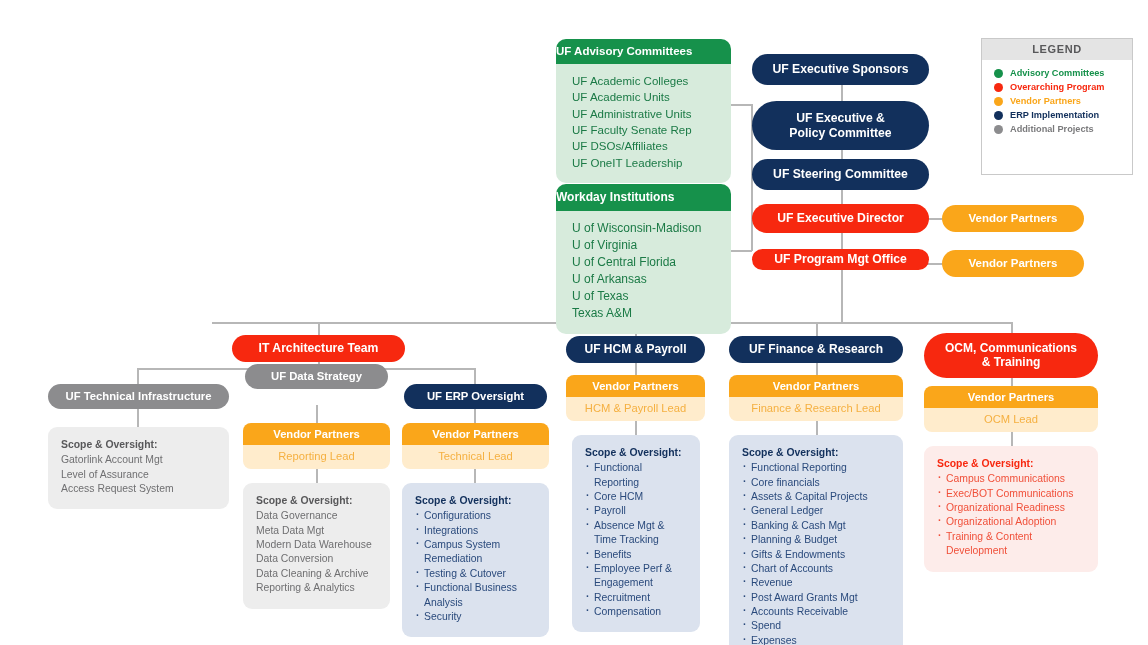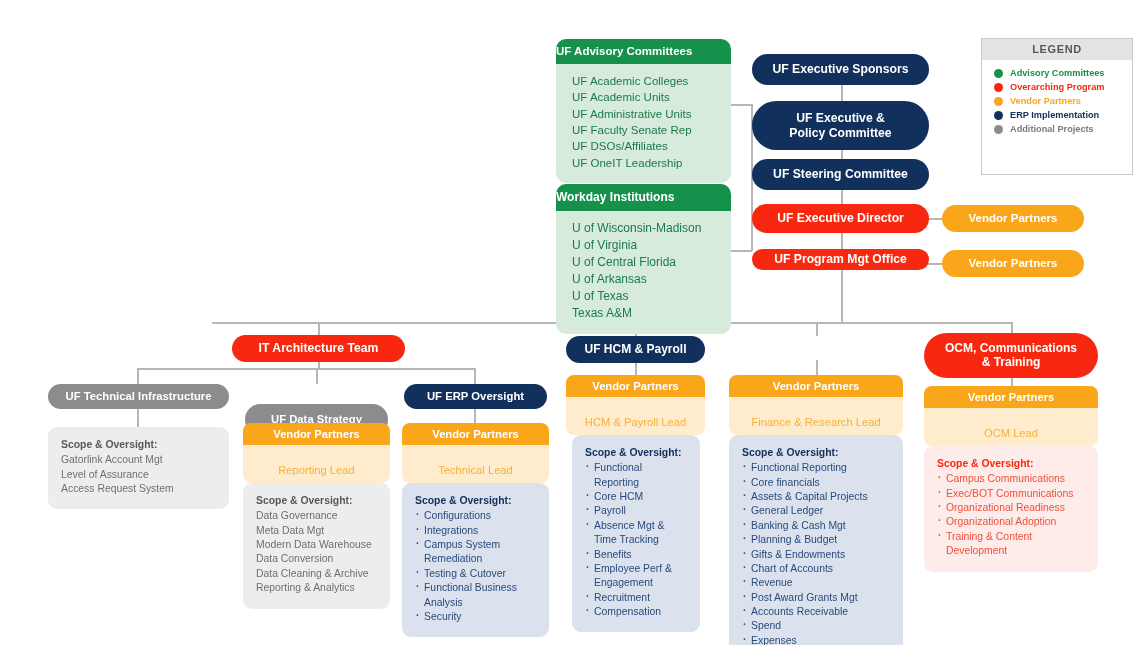--- a/index.html
+++ b/index.html
@@ -37,21 +37,21 @@
     position: absolute;
     border-radius: 8px;
     overflow: hidden;
   }
   .vp .vp-top {
     background: #faa61a; color: #ffffff; font-weight: bold;
     text-align: center; padding: 5px 0 5px;
   }
   .vp .vp-bot {
     background: #ffeccc; color: #f5b041; text-align: center;
-    padding: 19px 0 7px;
+    padding: 5px 0 7px;
   }
 
   
   .grp { position: absolute; border-radius: 10px; overflow: hidden; }
   .grp .grp-hd {
     background: #16914b; color: #ffffff; font-weight: bold;
     text-align: left; padding: 6px 0 7px;
   }
   .grp .grp-bd {
     background: #d7ebdc; color: #1b7a46; padding: 9px 16px 12px;
@@ -202,21 +202,21 @@
   <div class="pill gray" style="left:48px; top:384px; width:181px; height:25px; font-size:11.3px;">UF Technical Infrastructure</div>
   <div class="scope sc-gray" style="left:48px; top:427px; width:181px; font-size:10.4px;">
     <div class="sc-hd">Scope &amp; Oversight:</div>
     <ul>
       <li>Gatorlink Account Mgt</li>
       <li>Level of Assurance</li>
       <li>Access Request System</li>
     </ul>
   </div>
 
-  <div class="pill gray" style="left:245px; top:404px; width:143px; height:31px; font-size:11.3px;">UF Data Strategy</div>
+  <div class="pill gray" style="left:245px; top:364px; width:143px; height:25px; font-size:11.3px;">UF Data Strategy</div>
   <div class="vp" style="left:243px; top:423px; width:147px; font-size:11.2px;">
     <div class="vp-top">Vendor Partners</div>
     <div class="vp-bot">Reporting Lead</div>
   </div>
   <div class="scope sc-gray" style="left:243px; top:483px; width:147px; font-size:10.4px;">
     <div class="sc-hd">Scope &amp; Oversight:</div>
     <ul>
       <li>Data Governance</li>
       <li>Meta Data Mgt</li>
       <li>Modern Data Warehouse</li>
@@ -255,20 +255,21 @@
       <li>Core HCM</li>
       <li>Payroll</li>
       <li>Absence Mgt &amp; Time Tracking</li>
       <li>Benefits</li>
       <li>Employee Perf &amp; Engagement</li>
       <li>Recruitment</li>
       <li>Compensation</li>
     </ul>
   </div>
 
+  <div class="pill navy" style="left:729px; top:336px; width:174px; height:27px; font-size:12px;">UF Finance &amp; Research</div>
   <div class="vp" style="left:729px; top:375px; width:174px; font-size:11.2px;">
     <div class="vp-top">Vendor Partners</div>
     <div class="vp-bot">Finance &amp; Research Lead</div>
   </div>
   <div class="scope sc-blue bul" style="left:729px; top:435px; width:174px; font-size:10.4px;">
     <div class="sc-hd">Scope &amp; Oversight:</div>
     <ul>
       <li>Functional Reporting</li>
       <li>Core financials</li>
       <li>Assets &amp; Capital Projects</li>

